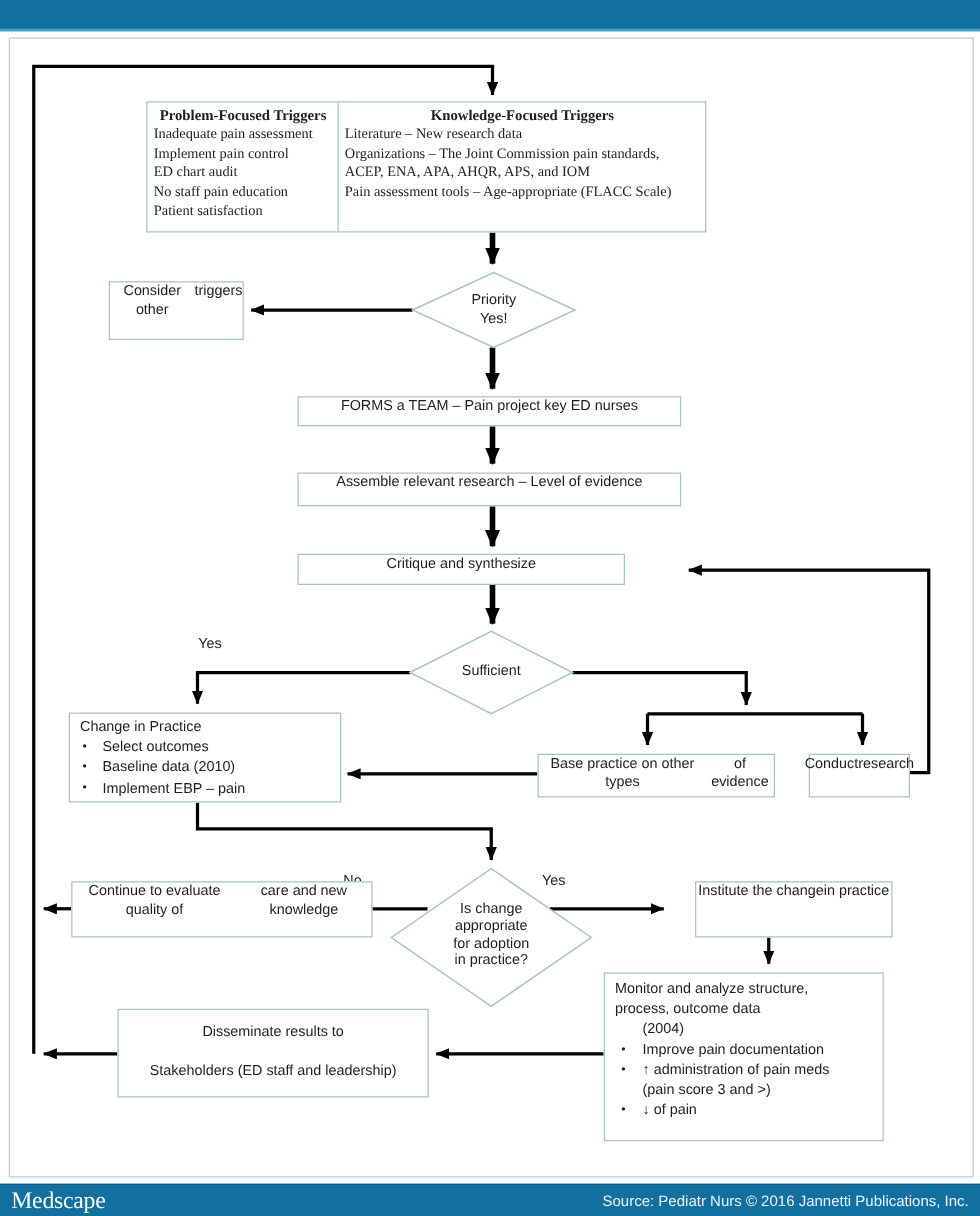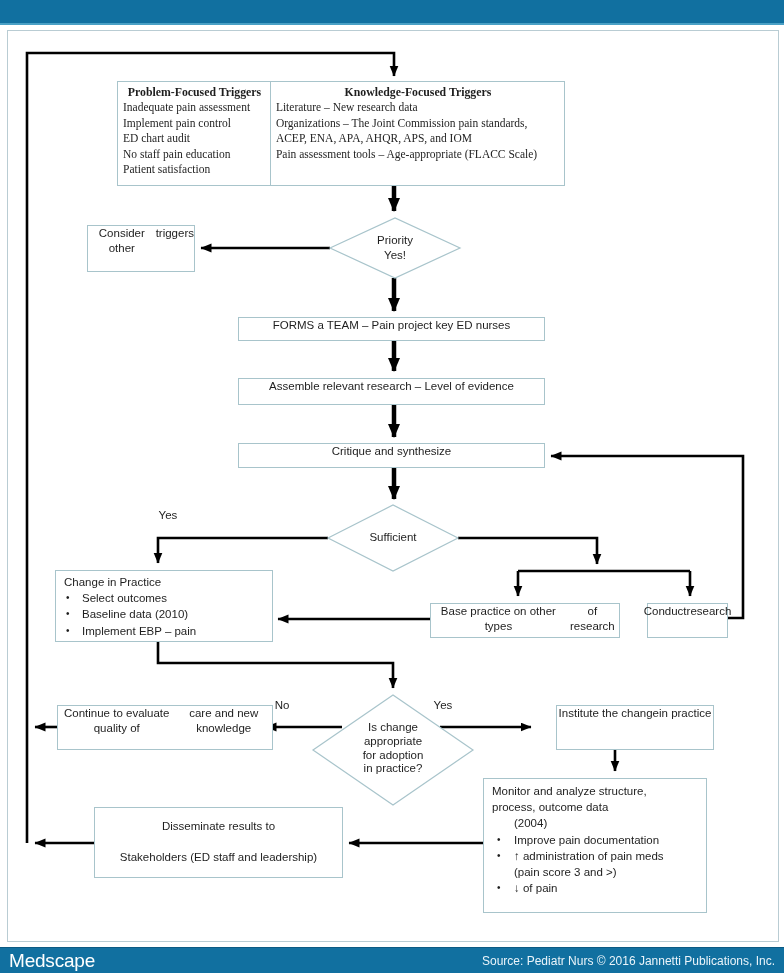--- a/index.html
+++ b/index.html
@@ -15,21 +15,21 @@
     position:absolute; left:0; top:0; width:784px; height:23px;
     background:#1170a0; border-bottom:2px solid #4aa0c5;
   }
   .bottombar {
     position:absolute; left:0; top:947px; width:784px; height:26px;
     background:#1170a0; border-top:1px solid #0c5a83;
     display:flex; align-items:center; justify-content:space-between;
     box-sizing:border-box; padding:0 9px;
   }
   .logo {
-    color:#ffffff; font-family:Liberation Sans, sans-serif;
+    color:#ffffff; font-family:Liberation Serif, serif;
     font-size:19px; line-height:26px; letter-spacing:-0.2px;
   }
   .source { color:#eaf4fa; font-size:12px; }
 
   
   .frame {
     position:absolute; left:7px; top:30px; width:770px; height:910px;
     border:1px solid #b9ccd3; background:#ffffff;
   }
 
@@ -143,51 +143,51 @@
     <div>triggers</div>
   </div>
 
   <div class="dtext" style="left:345px; top:233px; width:100px; line-height:15px;">
     <div>Priority</div>
     <div>Yes!</div>
   </div>
 
   <div class="box cbox" style="left:238px; top:317px; width:307px; height:24px;">FORMS a TEAM – Pain project key ED nurses</div>
   <div class="box cbox" style="left:238px; top:378px; width:307px; height:27px;">Assemble relevant research – Level of evidence</div>
-  <div class="box cbox" style="left:238px; top:443px; width:307px; height:25px;">Critique and synthesize</div>
+  <div class="box cbox" style="left:238px; top:443px; width:262px; height:25px;">Critique and synthesize</div>
 
   <div class="dtext" style="left:343px; top:531px; width:100px;">Sufficient</div>
   <div class="lbl" style="left:150px; top:509px; width:36px;">Yes</div>
 
   <div class="box chg" style="left:55px; top:570px; width:218px; height:72px; padding-top:3px; line-height:16.2px;">
     <div class="pline">Change in Practice</div>
     <div class="bline">Select outcomes</div>
     <div class="bline">Baseline data (2010)</div>
     <div class="bline">Implement EBP – pain</div>
   </div>
 
   <div class="box cbox" style="left:430px; top:603px; width:190px; height:35px;">
     <div>Base practice on other types</div>
-    <div>of research</div>
+    <div>of evidence</div>
   </div>
   <div class="box cbox" style="left:647px; top:603px; width:81px; height:35px;">
     <div>Conduct</div>
     <div>research</div>
   </div>
 
   <div class="dtext" style="left:333px; top:721px; width:120px; line-height:13.8px;">
     <div>Is change</div>
     <div>appropriate</div>
     <div>for adoption</div>
     <div>in practice?</div>
   </div>
   <div class="lbl" style="left:266px; top:699px; width:32px;">No</div>
   <div class="lbl" style="left:427px; top:699px; width:32px;">Yes</div>
 
-  <div class="box cbox" style="left:57px; top:705px; width:216px; height:45px;">
+  <div class="box cbox" style="left:57px; top:705px; width:241px; height:45px;">
     <div>Continue to evaluate quality of</div>
     <div>care and new knowledge</div>
   </div>
   <div class="box cbox" style="left:556px; top:705px; width:158px; height:45px;">
     <div>Institute the change</div>
     <div>in practice</div>
   </div>
 
   <div class="box" style="left:483px; top:778px; width:224px; height:135px; padding-top:4px; line-height:16.2px;">
     <div class="pline">Monitor and analyze structure,</div>

